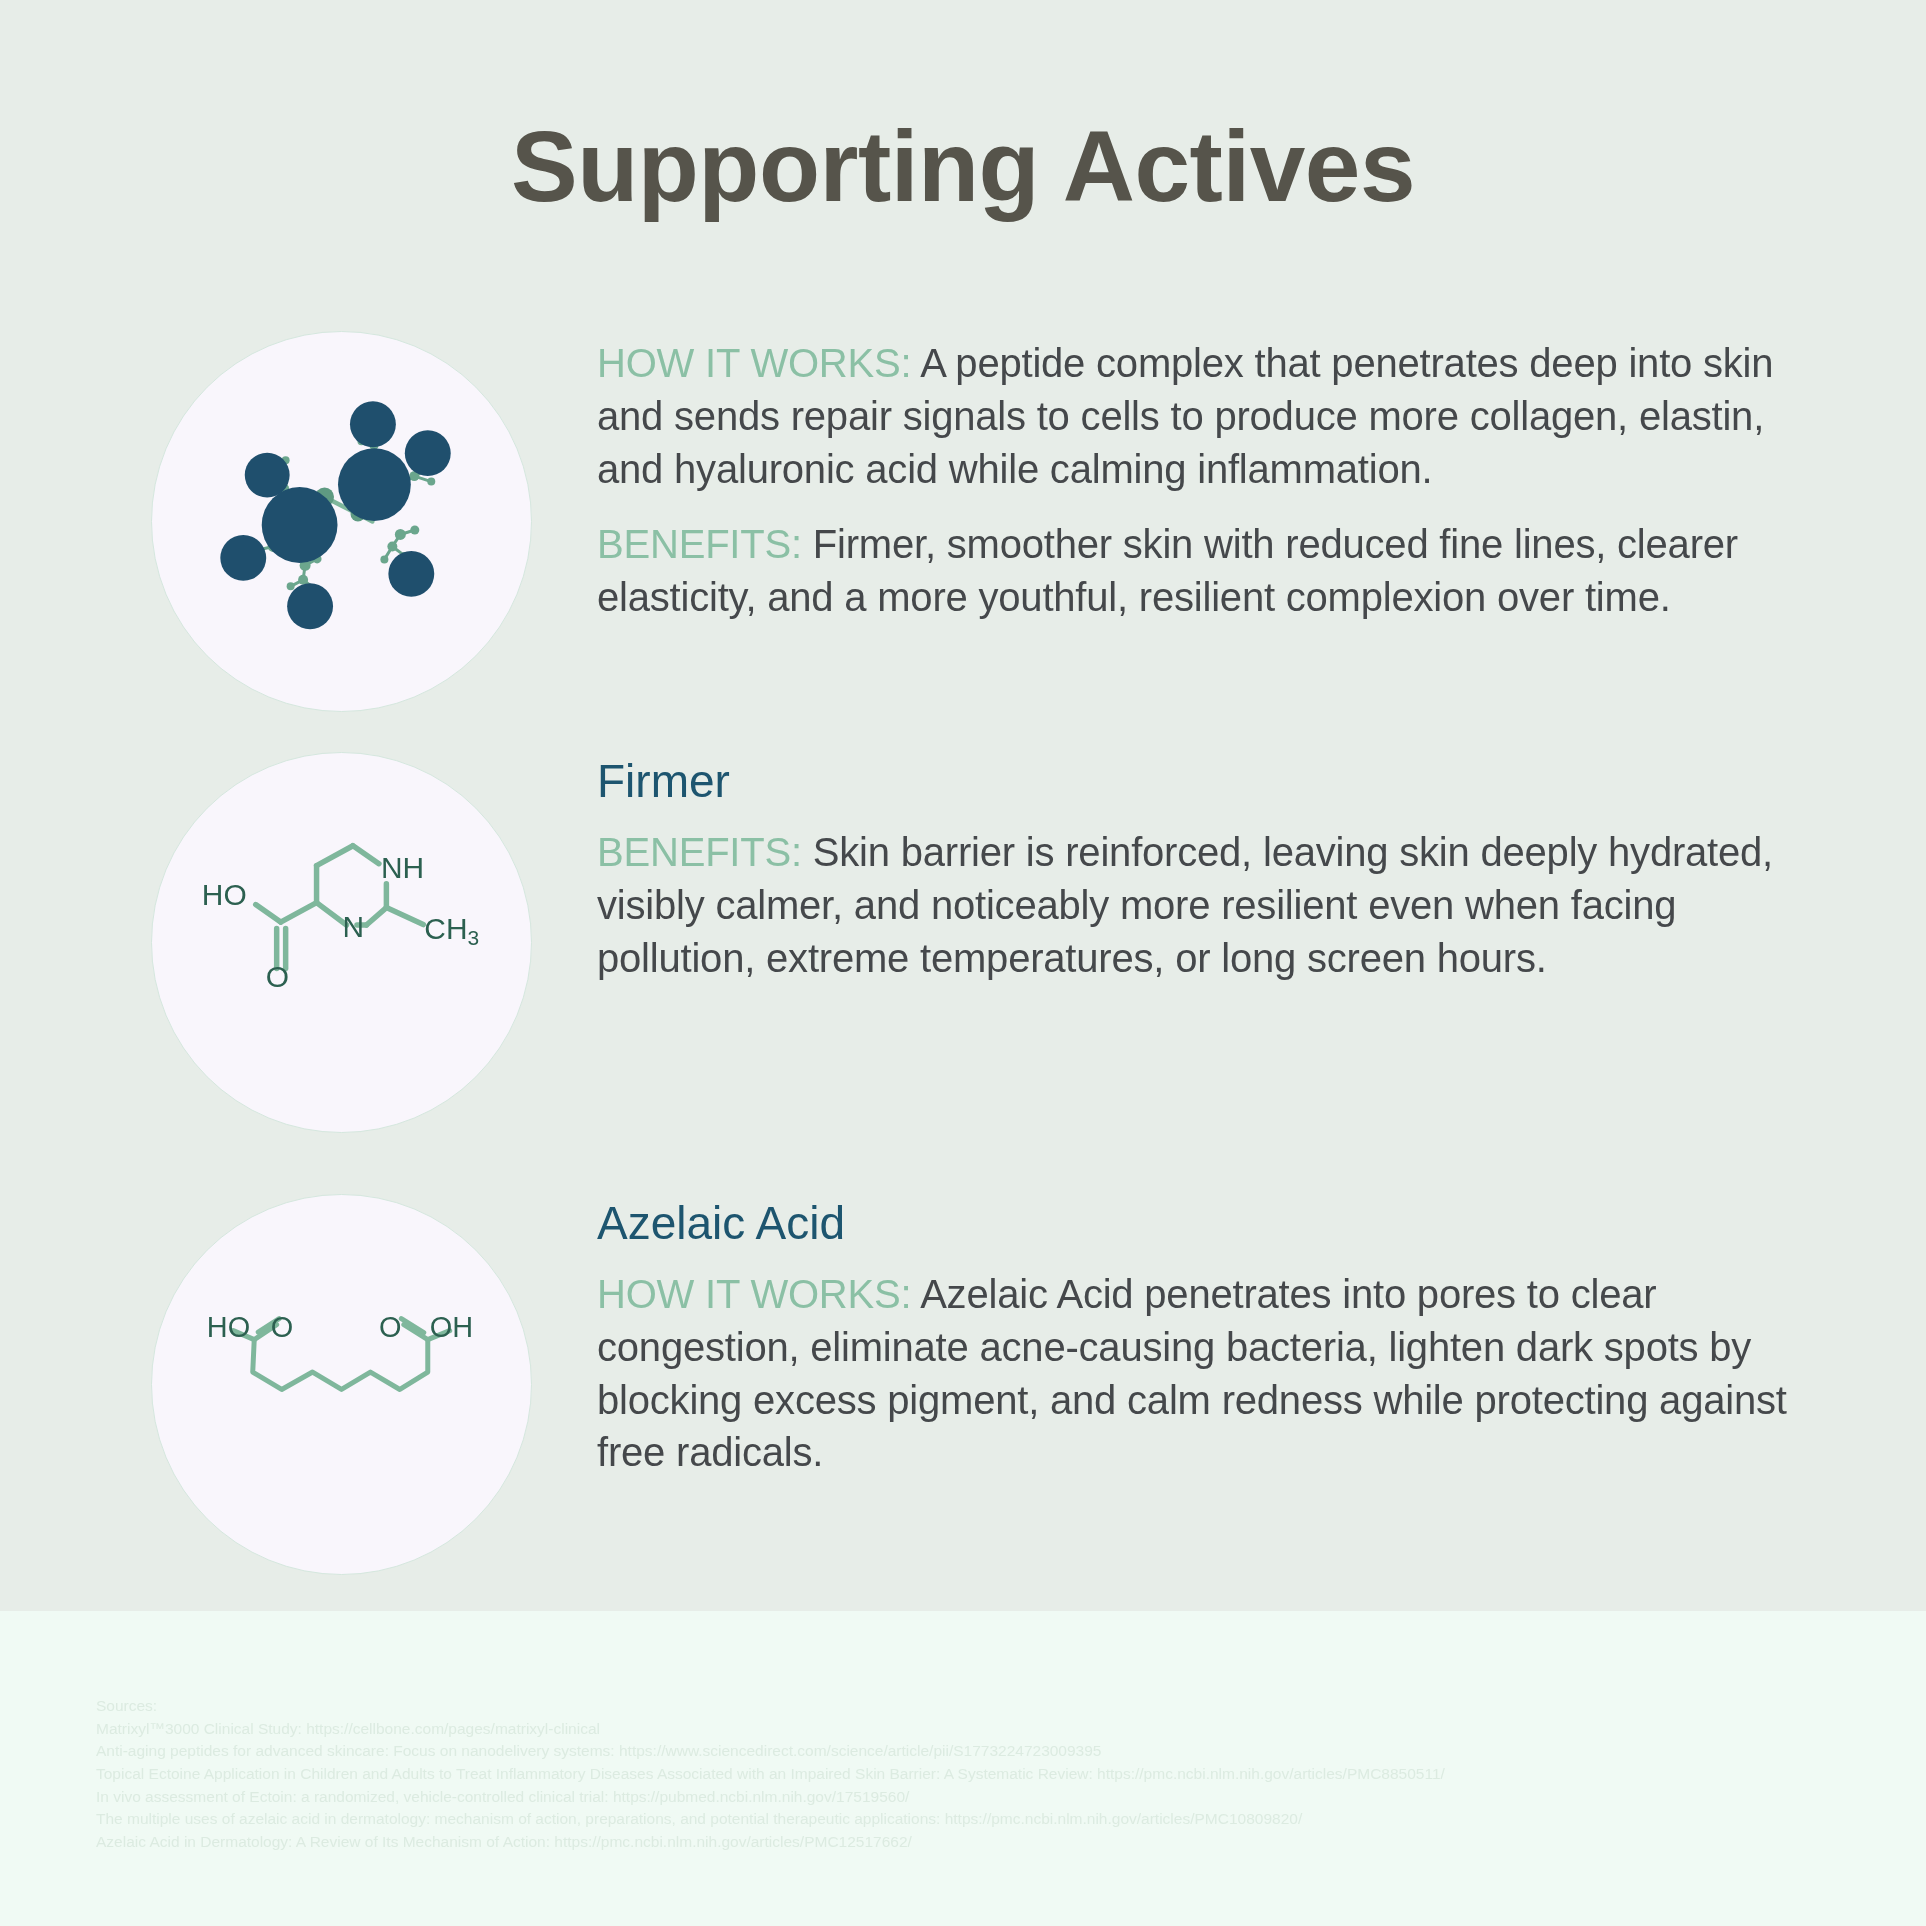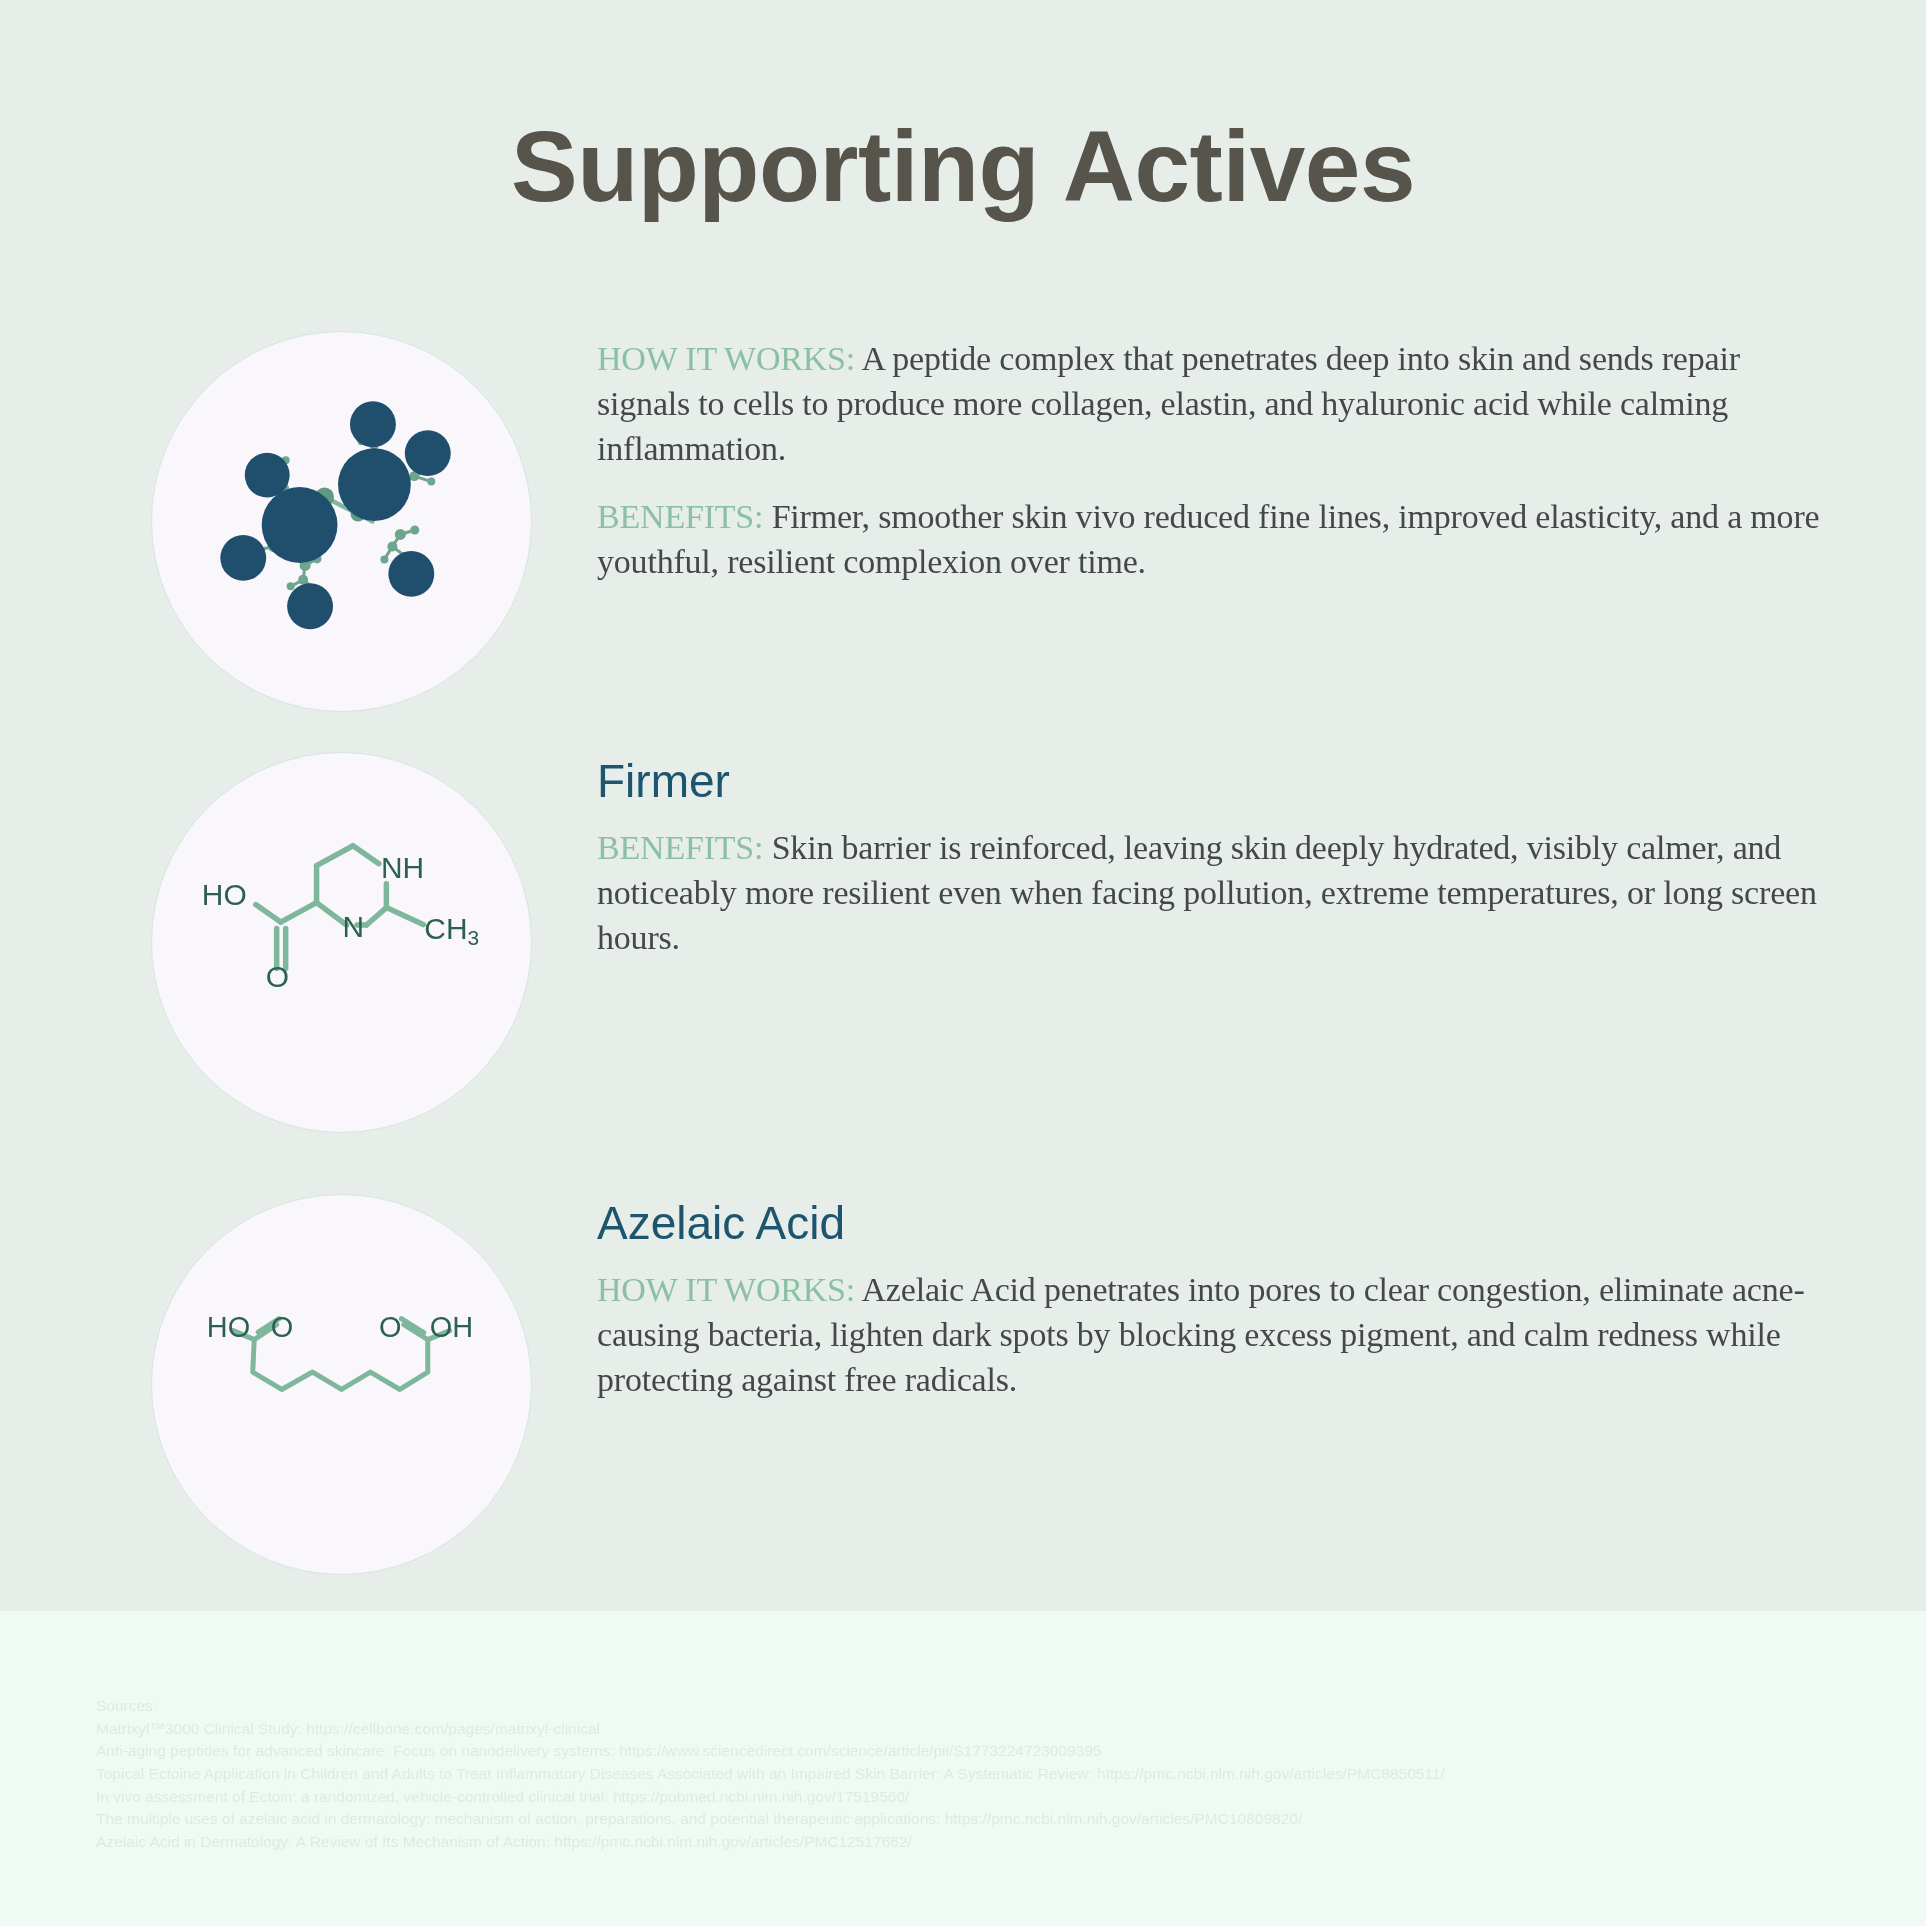--- a/index.html
+++ b/index.html
@@ -83,26 +83,25 @@
     font-size:46px;
     line-height:1.0;
     font-weight:400;
     color:#1d556f;
     margin-bottom:22px;
     letter-spacing:0px;
   }
   #section-1 .ingredient-name { margin-bottom:22px; }
 
   .para {
-    font-size:34px;
+    font-size:40px;
     line-height:1.32;
     color:#45484b;
     margin-bottom:23px;
     letter-spacing:-0.2px;
-    font-family:Liberation Serif, serif;
   }
   .para:last-child { margin-bottom:0; }
 
   .lbl {
     font-weight:400;
     color:#8bc0a5;
   }
 
   
   .sources {
@@ -219,21 +218,21 @@
               <circle cx="317" cy="550" r="46"></circle>
               <circle cx="520" cy="485" r="46"></circle>
               <circle cx="446" cy="306" r="73"></circle>
               <circle cx="296" cy="387" r="76"></circle>
             </g>
           </svg>
         </div>
       </div>
       <div class="text-col">
         <p class="para"><span class="lbl">HOW IT WORKS:</span><span> A peptide complex that penetrates deep into skin and sends repair signals to cells to produce more collagen, elastin, and hyaluronic acid while calming inflammation.</span></p>
-        <p class="para"><span class="lbl">BENEFITS:</span><span> Firmer, smoother skin vivo reduced fine lines, improved elasticity, and a more youthful, resilient complexion over time.</span></p>
+        <p class="para"><span class="lbl">BENEFITS:</span><span> Firmer, smoother skin with reduced fine lines, clearer elasticity, and a more youthful, resilient complexion over time.</span></p>
       </div>
     </div>
 
     <div class="section" id="section-1">
       <div class="icon-col">
         <div class="icon-circle">
           <svg viewBox="0 0 760 760" xmlns="http://www.w3.org/2000/svg">
             <g stroke="#7fb79c" stroke-width="11" fill="none" stroke-linecap="round" stroke-linejoin="round">
 
               <line x1="330" y1="226" x2="403" y2="186"></line>

